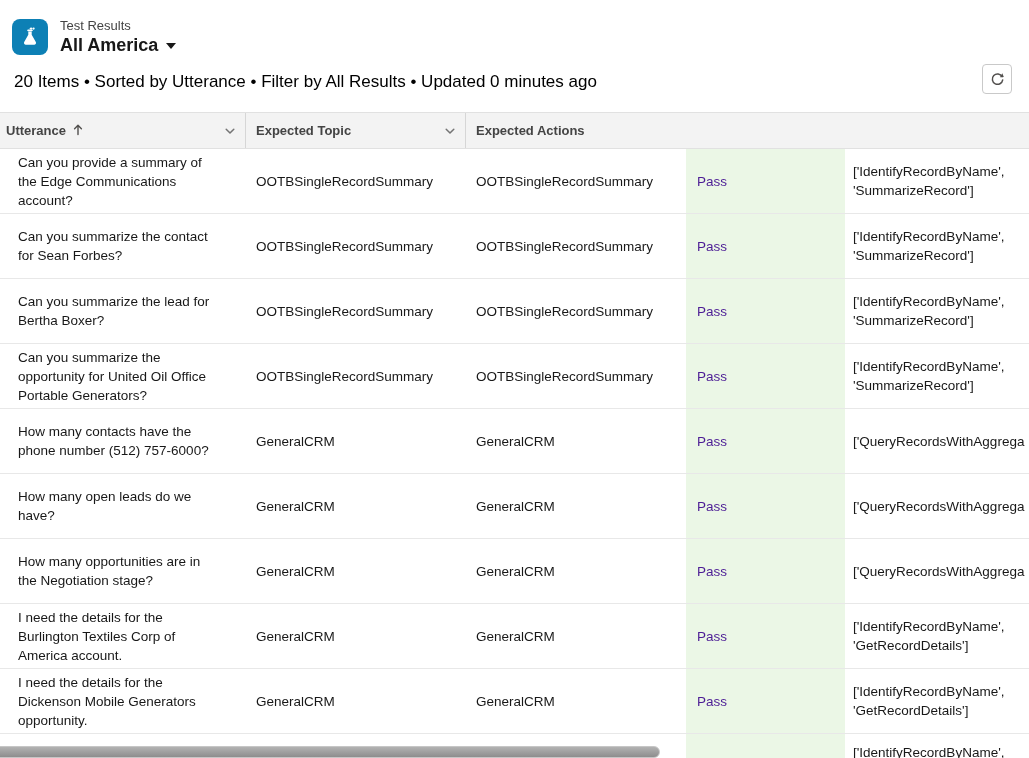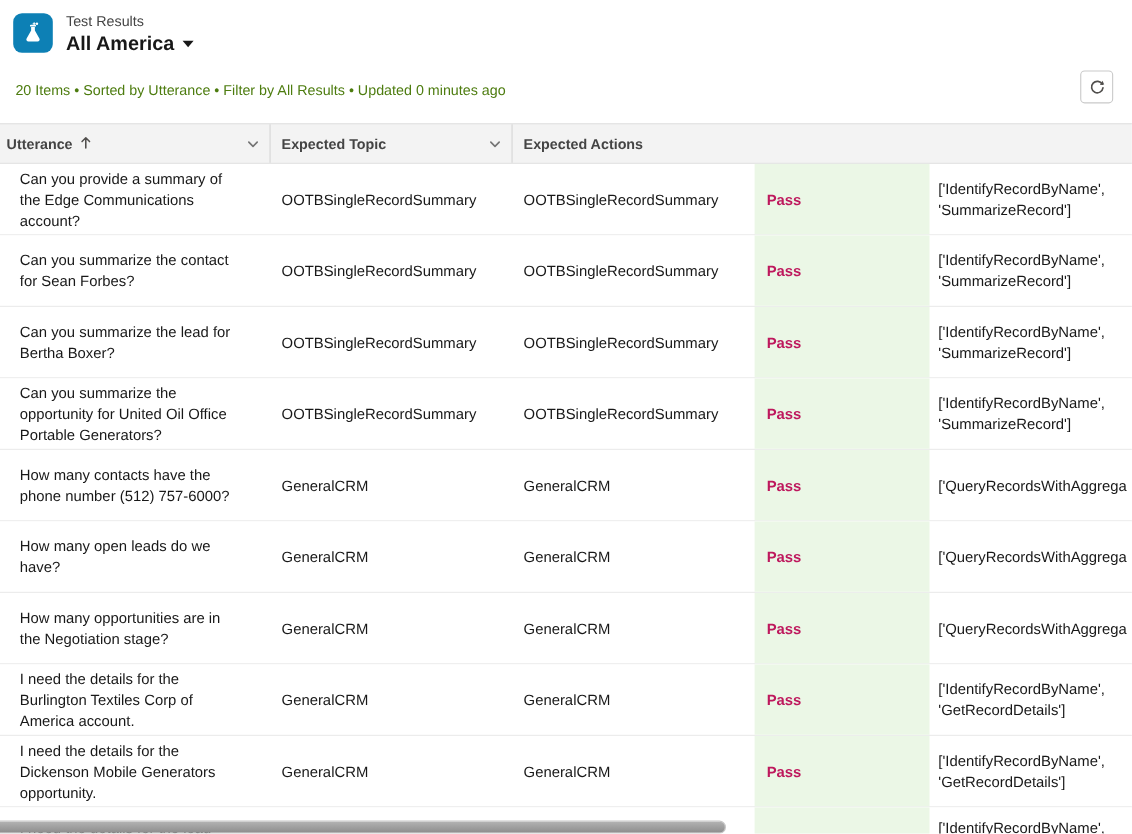--- a/index.html
+++ b/index.html
@@ -10,21 +10,21 @@
     position: relative;
     width: 1029px;
     height: 758px;
     background: #ffffff;
     overflow: hidden;
   }
 
   
   .page-header {
     display: flex;
-    align-items: flex-start;
+    align-items: center;
     padding: 12px 0 0 12px;
     height: 62px;
   }
   .app-icon {
     width: 36px;
     height: 36px;
     border-radius: 8px;
     background: #0d80b5;
     display: flex;
     align-items: center;
@@ -63,23 +63,23 @@
 
   
   .list-controls {
     position: relative;
     height: 50px;
   }
   .list-summary {
     position: absolute;
     left: 14px;
     top: 10px;
-    font-size: 13px;
+    font-size: 17px;
     line-height: 19px;
-    color: #4d7c0f;
+    color: #000000;
   }
   .search-box {
     position: absolute;
     right: 51px;
     top: 2px;
     width: 211px;
     height: 30px;
   }
   .search-box input {
     width: 100%;
@@ -155,21 +155,21 @@
     display: flex;
     align-items: center;
     font-size: 13.5px;
     line-height: 19px;
     color: #181818;
     overflow: hidden;
   }
   .td-utterance { padding: 0 32px 0 6px; margin-left: 12px; }
   .td-topic     { padding-left: 10px; white-space: nowrap; }
   .td-result    { padding-left: 11px; background: #ebf7e6; }
-  .td-result span { color: #be185d; font-weight: bold; }
+  .td-result span { color: #4c1d95; }
   .td-actions   { padding: 0 16px 0 8px; }
 
   .row-partial { border-bottom: none; }
   .row-partial .td { align-items: flex-start; }
   .row-partial .td-utterance,
   .row-partial .td-actions { padding-top: 9px; }
 
   
   .h-scrollbar {
     position: absolute;

